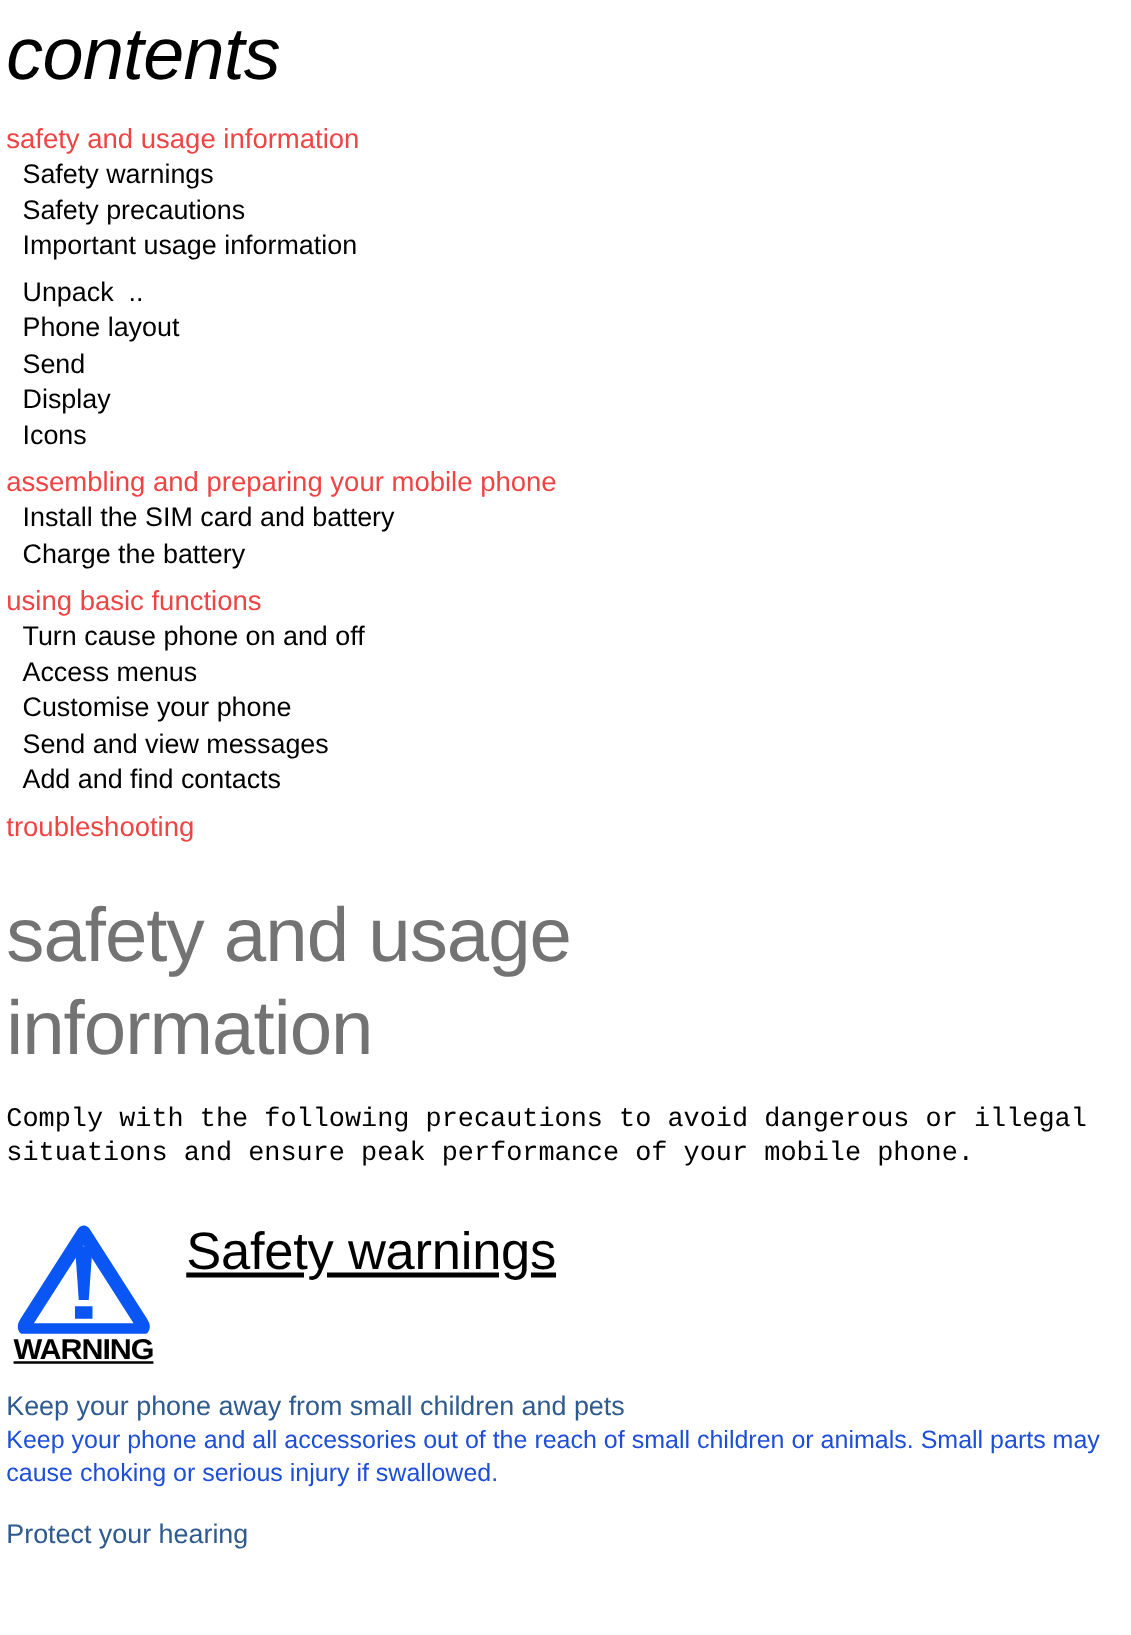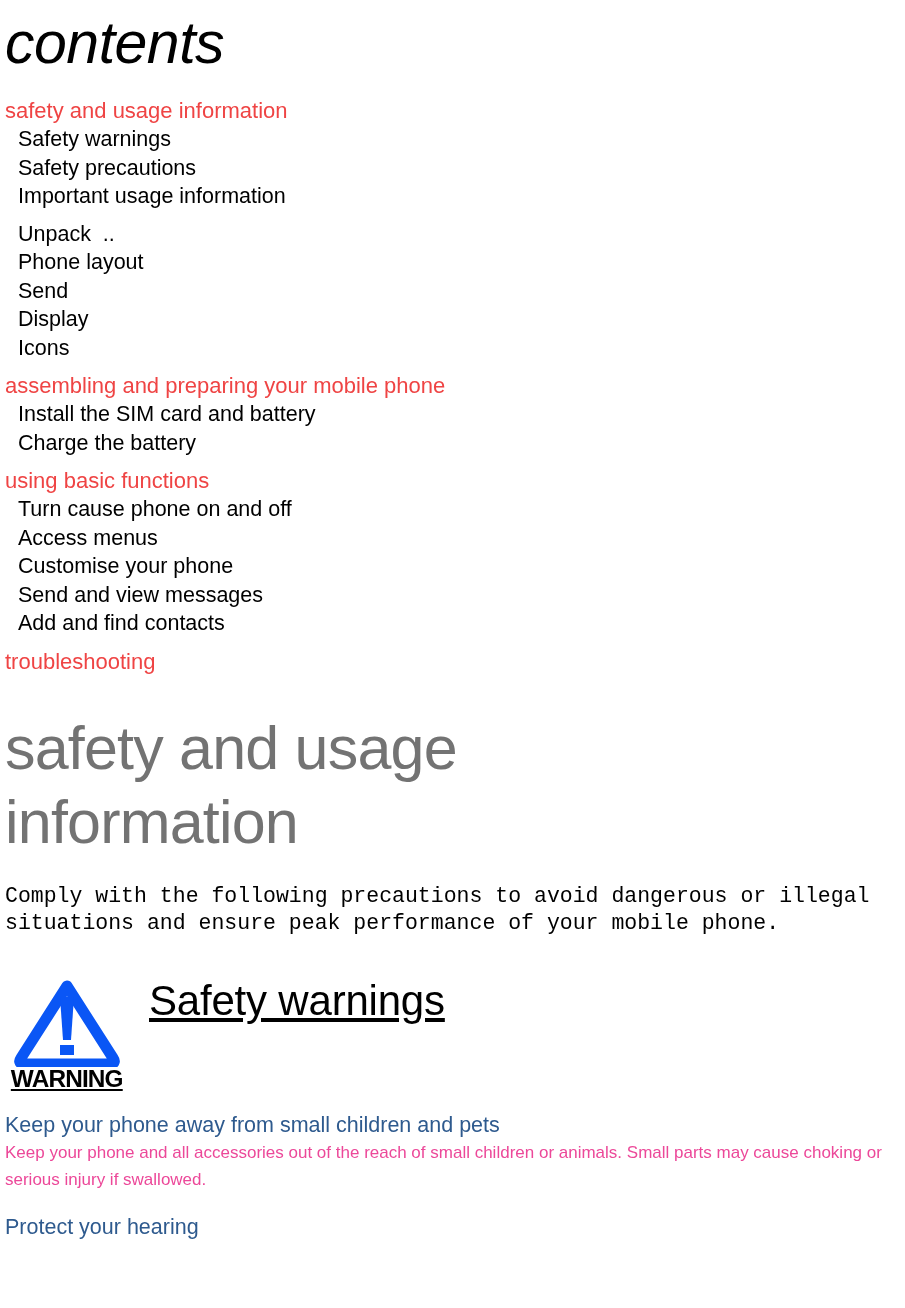--- a/index.html
+++ b/index.html
@@ -120,23 +120,23 @@
   
   .subsec {
     padding-top: 21px;
   }
   .subsec-title {
     font-size: 21.5px;
     line-height: 27px;
     color: #2E5A8E;
   }
   .subsec-body {
-    font-size: 17px;
+    font-size: 20px;
     line-height: 27px;
-    color: #ec4899;
+    color: #1d4ed8;
     max-width: 902px;
   }
 </style>
 </head>
 <body>
 
 <div id="page">
 
   <h1 class="contents-title">contents</h1>
 

